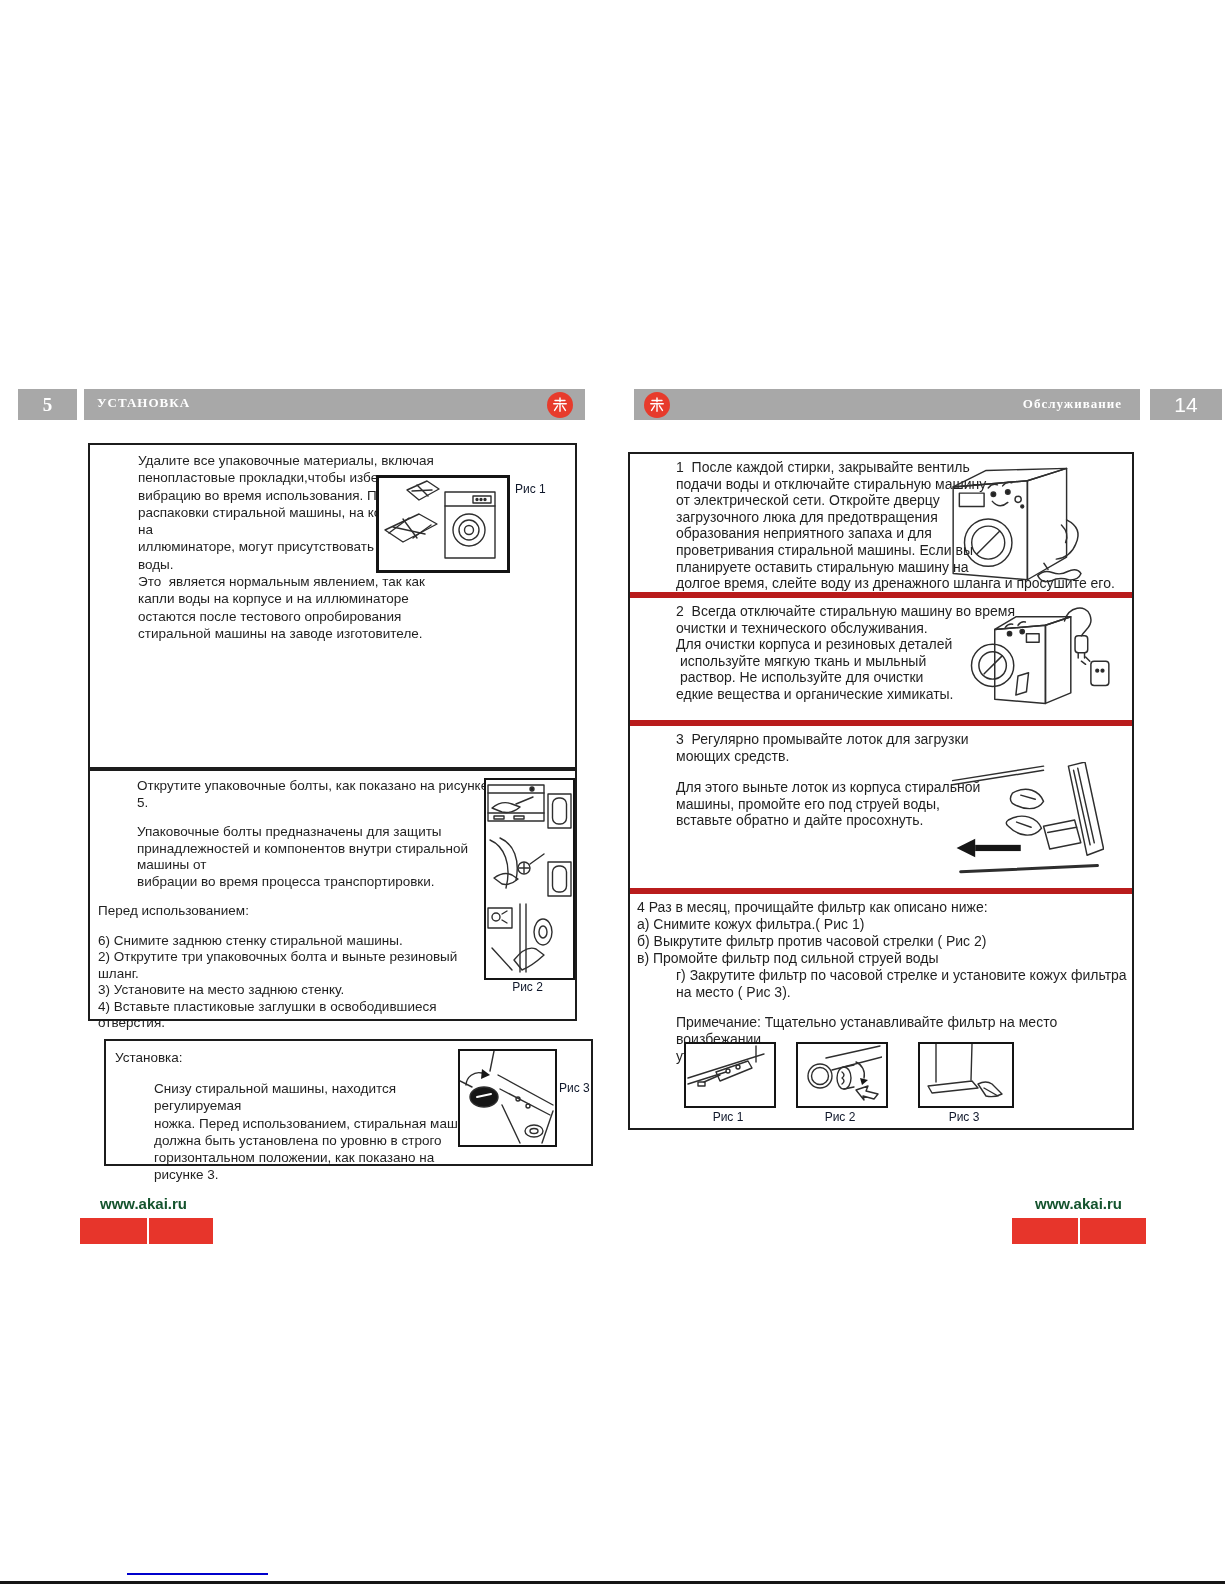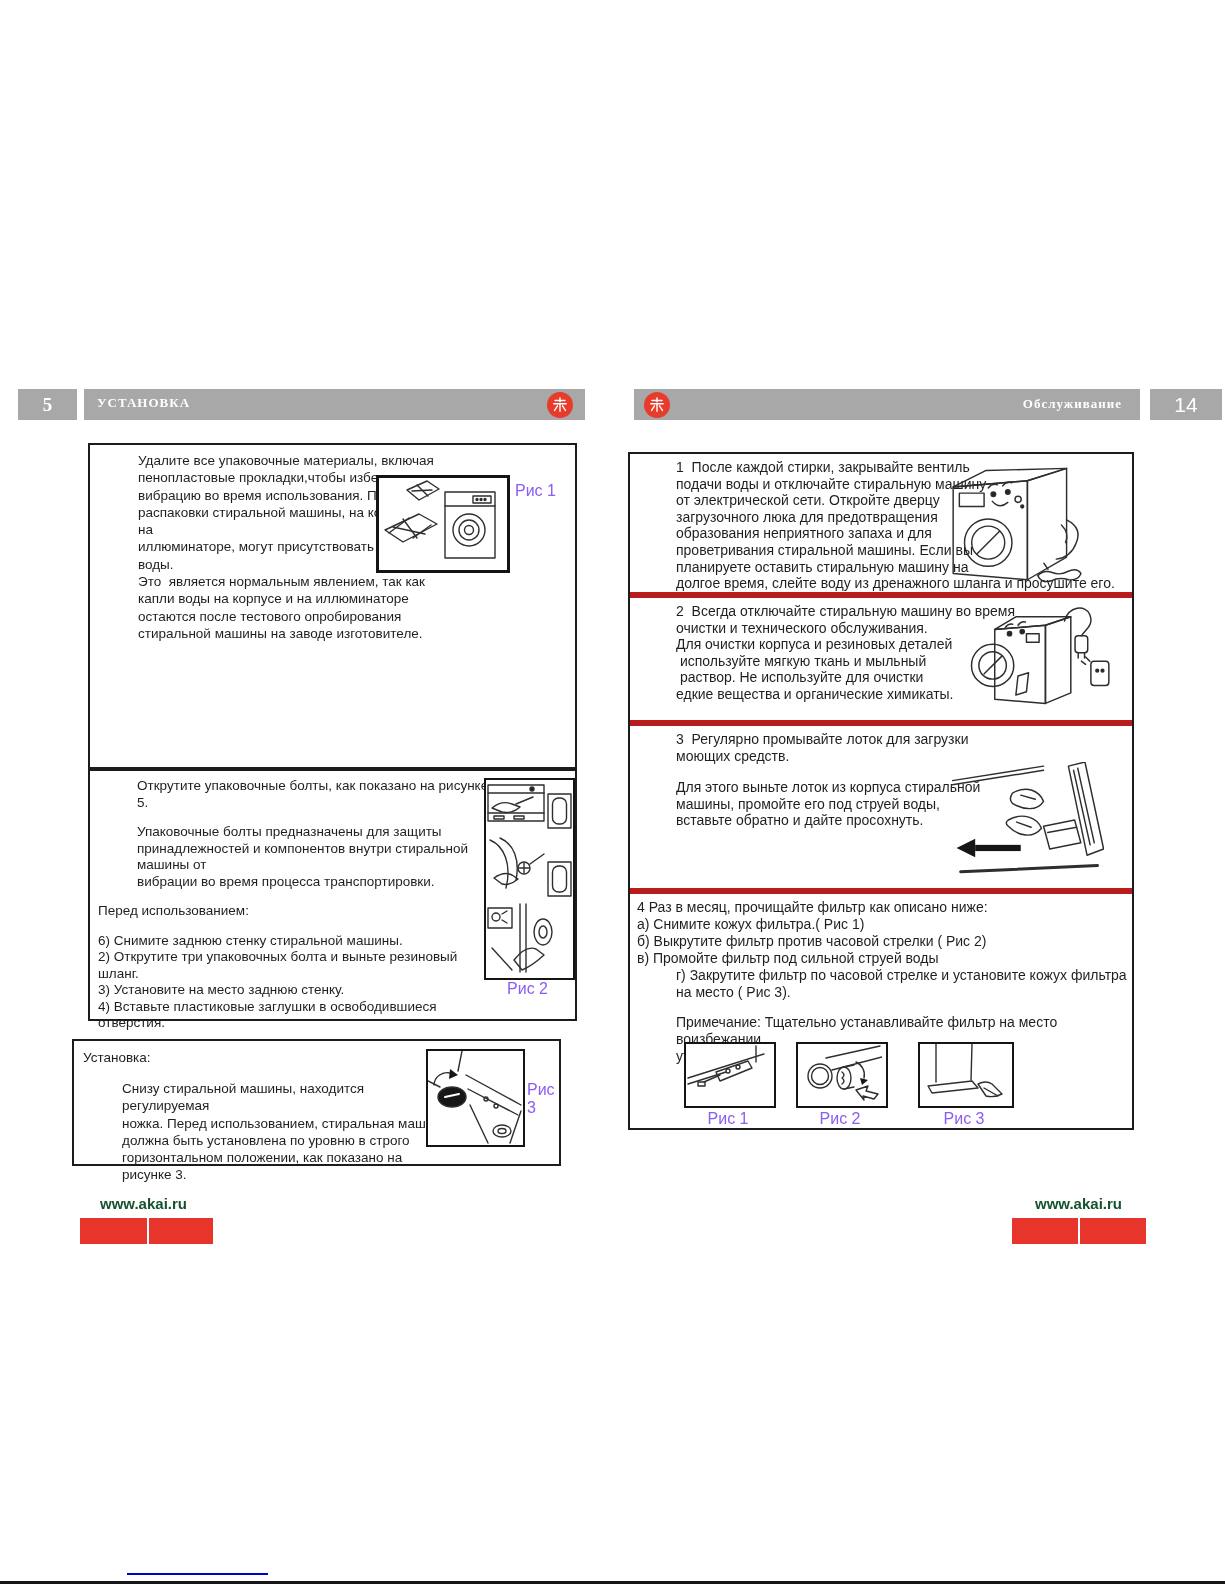--- a/index.html
+++ b/index.html
@@ -9,42 +9,42 @@
   .graybar{background:#a8a8a8;}
   .bar-num{color:#fff;display:flex;align-items:center;justify-content:center;}
   .bar-title{color:#fff;font-family:"Liberation Serif",serif;font-weight:bold;letter-spacing:1px;}
   .logo{width:26px;height:26px;border-radius:50%;background:#e73b2c;display:flex;align-items:center;justify-content:center;}
   .docbox{border:2px solid #1c1c1c;background:#fff;}
   .figframe{border:3px solid #141414;background:#fff;}
   .figframe2{border:2px solid #141414;background:#fff;}
   .pre{white-space:pre-wrap;margin-left:39px;}
   .t13{font-size:13.5px;line-height:17.3px;}
   .t14{font-size:14px;line-height:16.6px;}
-  .figlab{font-size:16px;color:#8b5cf6;}
+  .figlab{font-size:12px;color:#0f172a;}
   svg.line{stroke:#2e2e2e;fill:none;stroke-width:1.4;stroke-linecap:round;stroke-linejoin:round;}
   
   #hdr-left-num{left:18px;top:389px;width:59px;height:31px;font-family:"Liberation Serif",serif;font-weight:bold;font-size:19px;}
   #hdr-left-bar{left:84px;top:389px;width:501px;height:31px;}
   #hdr-left-title{left:13px;top:6px;font-size:13px;}
   #hdr-left-logo{right:12px;top:2.5px;}
   #hdr-right-bar{left:634px;top:389px;width:506px;height:31px;}
   #hdr-right-logo{left:10px;top:2.5px;}
   #hdr-right-title{right:18px;top:7px;font-size:13px;}
   #hdr-right-num{left:1150px;top:389px;width:72px;height:31px;font-size:21px;}
   
   #lbox1{left:88px;top:443px;width:485px;height:322px;}
   #lbox1-text{left:9px;top:7px;width:310px;}
   #fig1-frame{left:286px;top:30px;width:128px;height:92px;}
   #fig1-label{left:425px;top:37px;}
   #lbox2{left:88px;top:769px;width:485px;height:248px;}
   #lbox2-text{left:8px;top:7px;width:392px;font-size:13.5px;line-height:16.5px;}
   #lbox2-text .para{margin-top:13px;}
   #fig2-strip{left:394px;top:7px;width:87px;height:198px;}
   #fig2-label{left:394px;top:209px;width:87px;text-align:center;}
-  #lbox3{left:72px;top:1039px;width:485px;height:123px;}
+  #lbox3{left:104px;top:1039px;width:485px;height:123px;}
   #lbox3-title{left:9px;top:9px;font-size:13.5px;}
   #lbox3-text{left:9px;top:39px;width:330px;}
   #fig3-frame{left:352px;top:8px;width:95px;height:94px;border-width:2.5px;}
   #fig3-label{left:453px;top:40px;}
   
   #rbox{left:628px;top:452px;width:502px;height:674px;border:2px solid #1c1c1c;background:#fff;}
   .rsec{position:relative;border-bottom:6px solid #b91c1c;}
   #rsec1{height:138px;}
   #rsec2{height:122px;}
   #rsec3{height:162px;}

